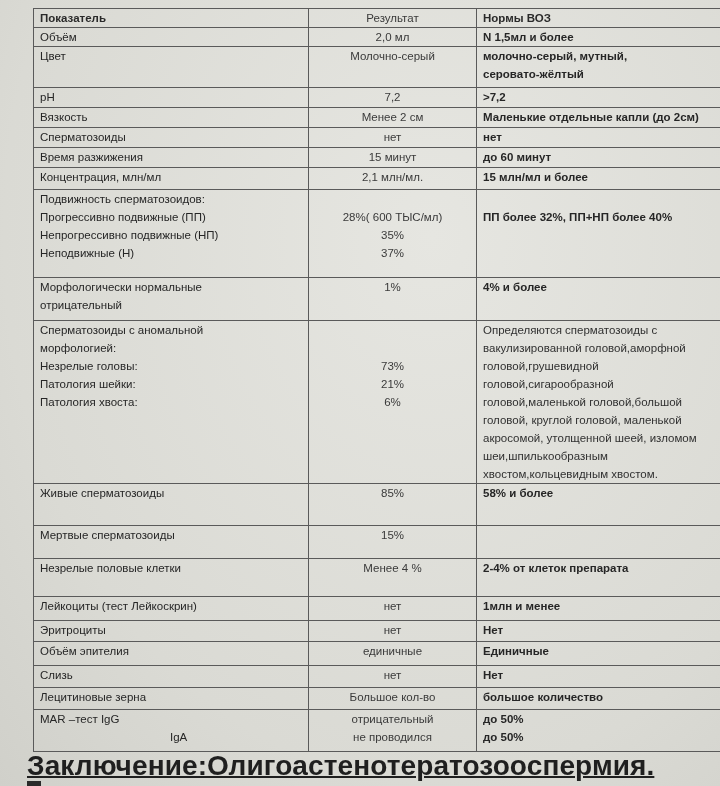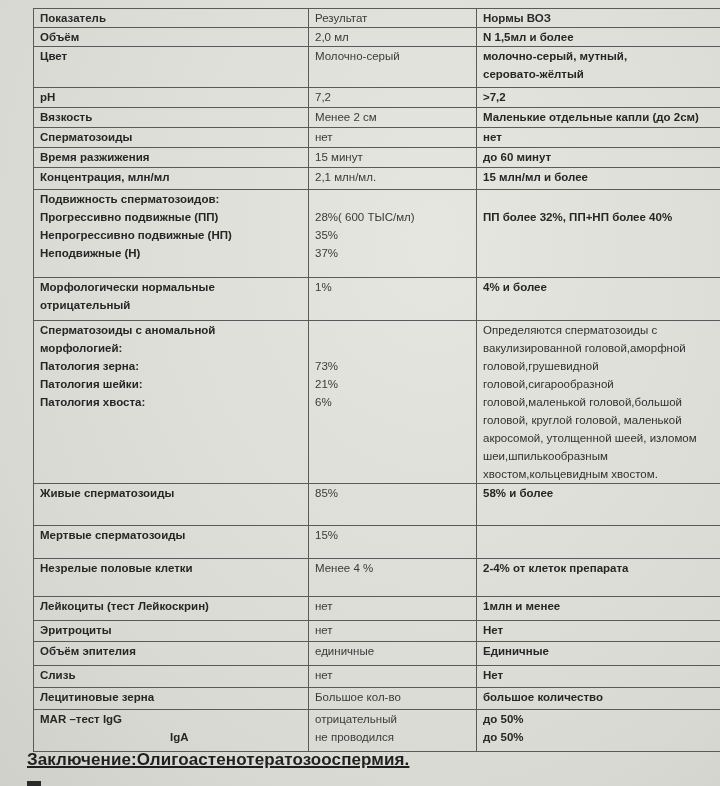--- a/index.html
+++ b/index.html
@@ -25,30 +25,30 @@
     padding: 0 6px;
     vertical-align: top;
     font-size: 11.5px;
     line-height: 18px;
     white-space: nowrap;
     overflow: hidden;
   }
   col.c1 { width: 275px; }
   col.c2 { width: 168px; }
   col.c3 { width: 277px; }
-  td.label { font-weight: bold; color: #262626; }
+  td.label { font-weight: normal; color: #262626; }
   td.head { font-weight: bold; }
-  td.result { text-align: left; color: #3a3a3a; font-weight: normal; }
+  td.result { text-align: center; color: #3a3a3a; font-weight: normal; }
   td.norm { font-weight: bold; color: #262626; }
   td.norm.plain { font-weight: normal; color: #303030; }
   .line { display: block; }
   .indent { padding-left: 130px; }
   .conclusion {
     position: absolute; left: 27px; top: 750px;
-    font-size: 17px; font-weight: bold; color: #1f1f1f;
+    font-size: 28px; font-weight: bold; color: #1f1f1f;
     text-decoration: underline; text-decoration-thickness: 2px;
     letter-spacing: 0.1px;
   }
   .next-line-stub {
     position: absolute; left: 27px; top: 781px; width: 14px; height: 5px;
     background: #2a2a2a;
   }
 </style>
 </head>
 <body>
@@ -172,21 +172,21 @@
           <span class="line">1%</span>
         </td>
         <td class="norm">
           <span class="line">4% и более</span>
         </td>
       </tr>
       <tr style="height: 162px;">
         <td class="label">
           <span class="line">Сперматозоиды с аномальной</span>
           <span class="line">морфологией:</span>
-          <span class="line">Патология зерна:</span>
+          <span class="line">Незрелые головы:</span>
           <span class="line">Патология шейки:</span>
           <span class="line">Патология хвоста:</span>
         </td>
         <td class="result">
           <span class="line">&nbsp;</span>
           <span class="line">&nbsp;</span>
           <span class="line">73%</span>
           <span class="line">21%</span>
           <span class="line">6%</span>
         </td>

